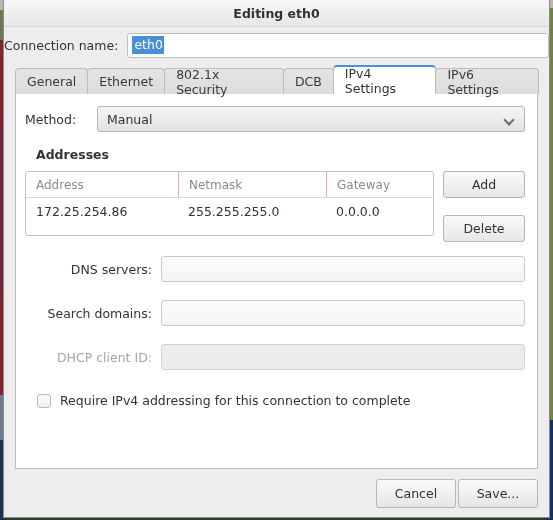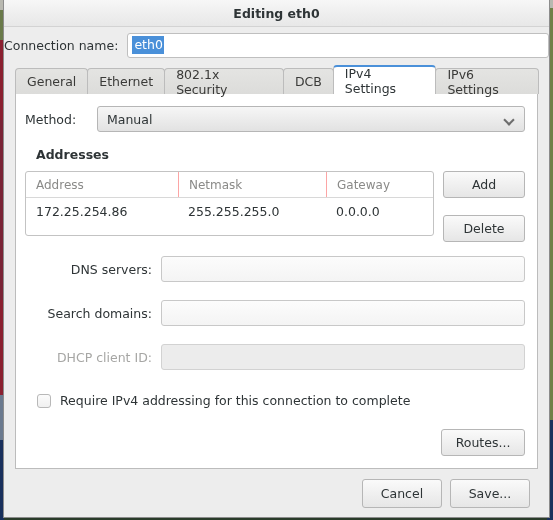--- a/index.html
+++ b/index.html
@@ -338,22 +338,22 @@
   }
   .routes-wrap .btn { width: 84px; }
 
   
   .actionbar {
     flex: none;
     height: 48px;
     display: flex;
     align-items: center;
     justify-content: flex-end;
-    padding-right: 19px;
-    gap: 8px;
+    padding-right: 11px;
+    gap: 2px;
     box-sizing: border-box;
   }
   .actionbar .btn { width: 80px; height: 29px; }
 </style>
 </head>
 <body>
 
 <div class="desktop"></div>
 <div class="desktop-left"></div>
 <div class="desktop-right"></div>
@@ -438,23 +438,20 @@
       <div class="field-row">
         <div class="field-label disabled">DHCP client ID:</div>
         <div class="entry disabled"></div>
       </div>
 
       <div class="check-row">
         <div class="checkbox"></div>
         <div class="check-label">Require IPv4 addressing for this connection to complete</div>
       </div>
 
-      <div class="routes-wrap">
-        <div class="btn">Routes...</div>
-      </div>
 
     </div>
   </div>
 
   <div class="actionbar">
     <div class="btn">Cancel</div>
     <div class="btn">Save...</div>
   </div>
 
 </div>

